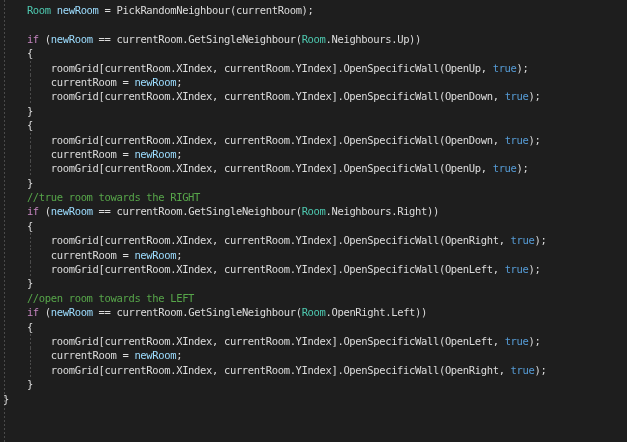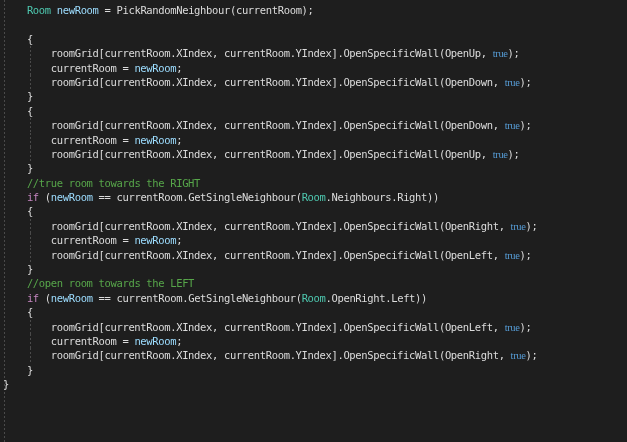--- a/index.html
+++ b/index.html
@@ -55,31 +55,32 @@
       to bottom,
       var(--guide, #4a4a4a) 0 2px,
       transparent 2px 4px
     );
     z-index: 0;
   }
   .tok-p { color: var(--plain, #dcdcdc); }
   .tok-t { color: var(--type, #4ec9b0); }
   .tok-v { color: var(--local, #9cdcfe); }
   .tok-k { color: var(--keyword, #c586c0); }
-  .tok-b { color: var(--bool, #569cd6); font-family: Liberation Serif, serif; }
+  .tok-b { color: var(--bool, #569cd6); }
   .tok-c { color: var(--comment, #57a64a); }
 </style>
 </head>
 <body>
 
 <div class="editor" style="--bg: #1e1e1e; --plain: #dcdcdc; --type: #4ec9b0; --local: #9cdcfe; --keyword: #c586c0; --bool: #569cd6; --comment: #57a64a; --guide: #4a4a4a;">
   <div class="outer-guide"></div>
   <div class="code-area">
       <div class="code-line"><span class="tok-p">    </span><span class="tok-t">Room</span><span class="tok-p"> </span><span class="tok-v">newRoom</span><span class="tok-p"> = PickRandomNeighbour(currentRoom);</span></div>
       <div class="code-line"></div>
+      <div class="code-line"><span class="tok-p">    </span><span class="tok-k">if</span><span class="tok-p"> (</span><span class="tok-v">newRoom</span><span class="tok-p"> == currentRoom.GetSingleNeighbour(</span><span class="tok-t">Room</span><span class="tok-p">.Neighbours.Up))</span></div>
       <div class="code-line"><span class="tok-p">    {</span></div>
       <div class="code-line g1"><span class="tok-p">        roomGrid[currentRoom.XIndex, currentRoom.YIndex].OpenSpecificWall(OpenUp, </span><span class="tok-b">true</span><span class="tok-p">);</span></div>
       <div class="code-line g1"><span class="tok-p">        currentRoom = </span><span class="tok-v">newRoom</span><span class="tok-p">;</span></div>
       <div class="code-line g1"><span class="tok-p">        roomGrid[currentRoom.XIndex, currentRoom.YIndex].OpenSpecificWall(OpenDown, </span><span class="tok-b">true</span><span class="tok-p">);</span></div>
       <div class="code-line"><span class="tok-p">    }</span></div>
       <div class="code-line"><span class="tok-p">    {</span></div>
       <div class="code-line g1"><span class="tok-p">        roomGrid[currentRoom.XIndex, currentRoom.YIndex].OpenSpecificWall(OpenDown, </span><span class="tok-b">true</span><span class="tok-p">);</span></div>
       <div class="code-line g1"><span class="tok-p">        currentRoom = </span><span class="tok-v">newRoom</span><span class="tok-p">;</span></div>
       <div class="code-line g1"><span class="tok-p">        roomGrid[currentRoom.XIndex, currentRoom.YIndex].OpenSpecificWall(OpenUp, </span><span class="tok-b">true</span><span class="tok-p">);</span></div>
       <div class="code-line"><span class="tok-p">    }</span></div>

